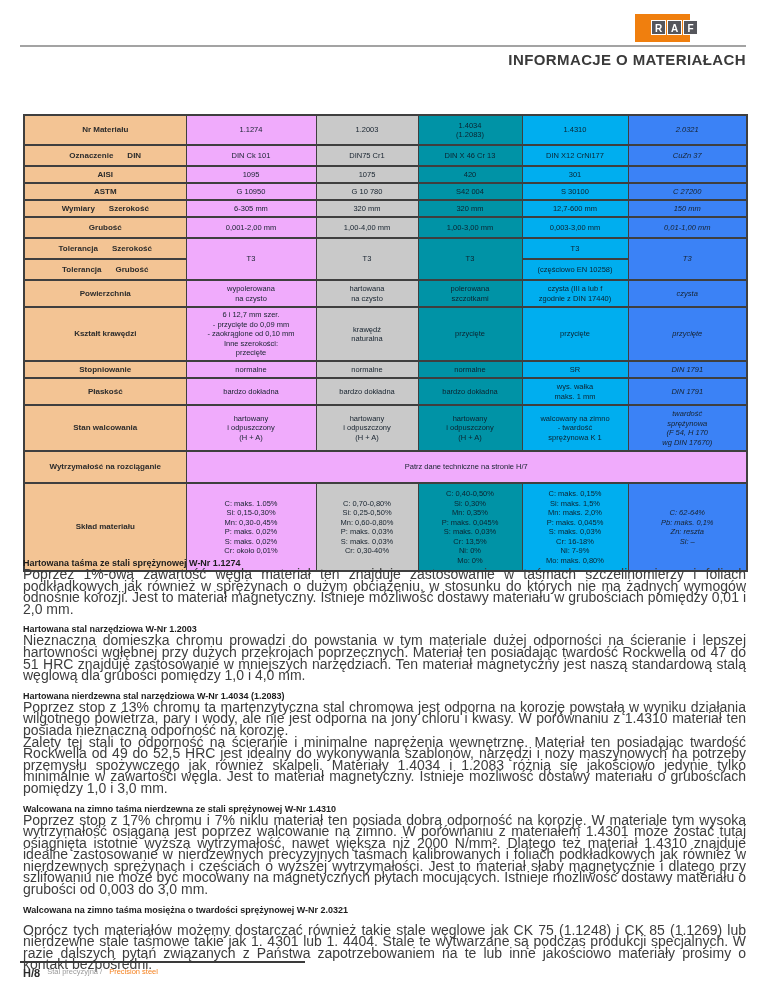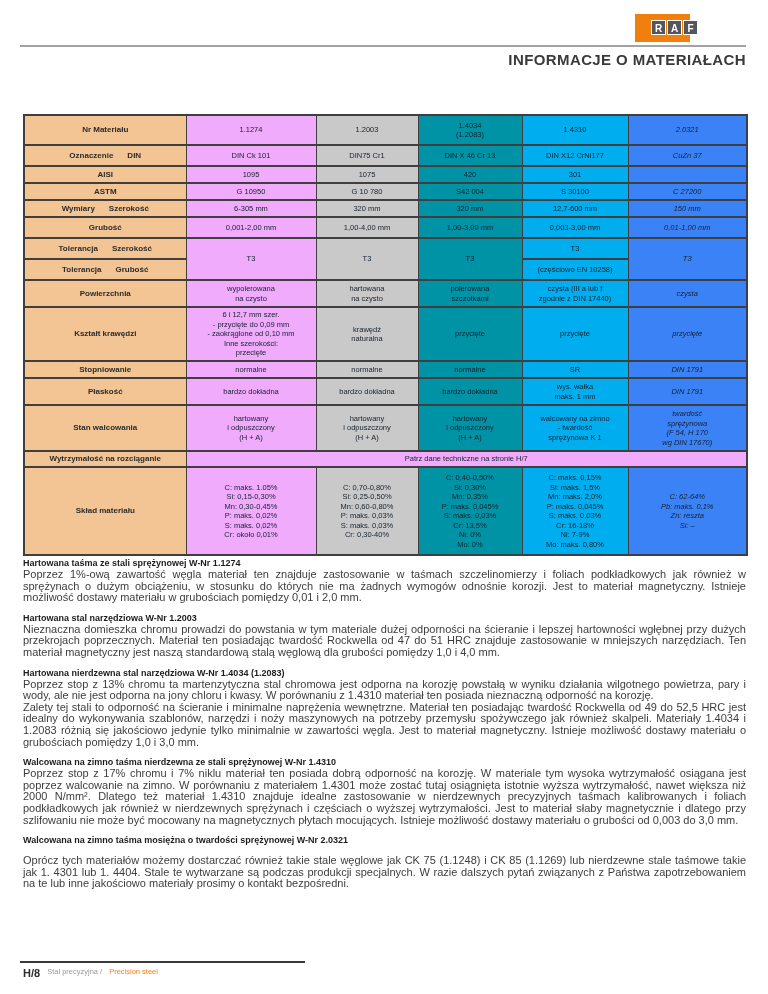--- a/index.html
+++ b/index.html
@@ -20,27 +20,27 @@
       font-size:7.5px;line-height:9.5px;color:#16222e;font-weight:normal;}
   .mat-table{border:2px solid #3f3f3f;}
   .c-label{background:#F3C494;font-weight:bold !important;color:#2c2c2c !important;font-size:8px !important;}
   .c-white{background:#f0abfc;}
   .c-gray{background:#C9C9C9;}
   .c-teal{background:#0093A6;color:#0b2330 !important;}
   .c-cyan{background:#00AEEF;color:#0b2330 !important;}
   .c-yellow{background:#3b82f6;font-style:italic;}
   .split{display:inline-flex;gap:14px;justify-content:flex-start;}
   .r30{height:30px}.r21{height:21px}.r17{height:17px}.r27{height:27px}.r54{height:54px}
-  .r46{height:46px}.r16{height:16px}.r88{height:88px}
+  .r46{height:46px}.r16{height:32px}.r88{height:88px}
 
   
   .sections{position:absolute;left:23px;top:558px;width:723px;}
   .sec{margin-bottom:9px;}
   .sec h3{margin:0 0 1px 0;font-size:9px;color:#1c1c1c;}
-  .sec p,.closing{margin:0;font-size:11px;line-height:11.6px;color:#3d3d3d;text-align:justify;white-space:pre-line;}
+  .sec p,.closing{margin:0;font-size:14px;line-height:11.6px;color:#3d3d3d;text-align:justify;white-space:pre-line;}
   .closing{margin-top:10px;}
 
   
   .hr-bottom{position:absolute;left:20px;top:961px;width:285px;height:2px;background:#3a3a3a;}
   .footer{position:absolute;left:23px;top:967px;display:flex;align-items:flex-start;gap:7px;}
   .footer .pg{font-size:11px;font-weight:bold;color:#2b2b2b;}
   .footer .lbl-pl{font-size:7.5px;color:#9a9a9a;}
   .footer .lbl-en{font-size:7.5px;color:#F58220;}
 </style>
 </head>

